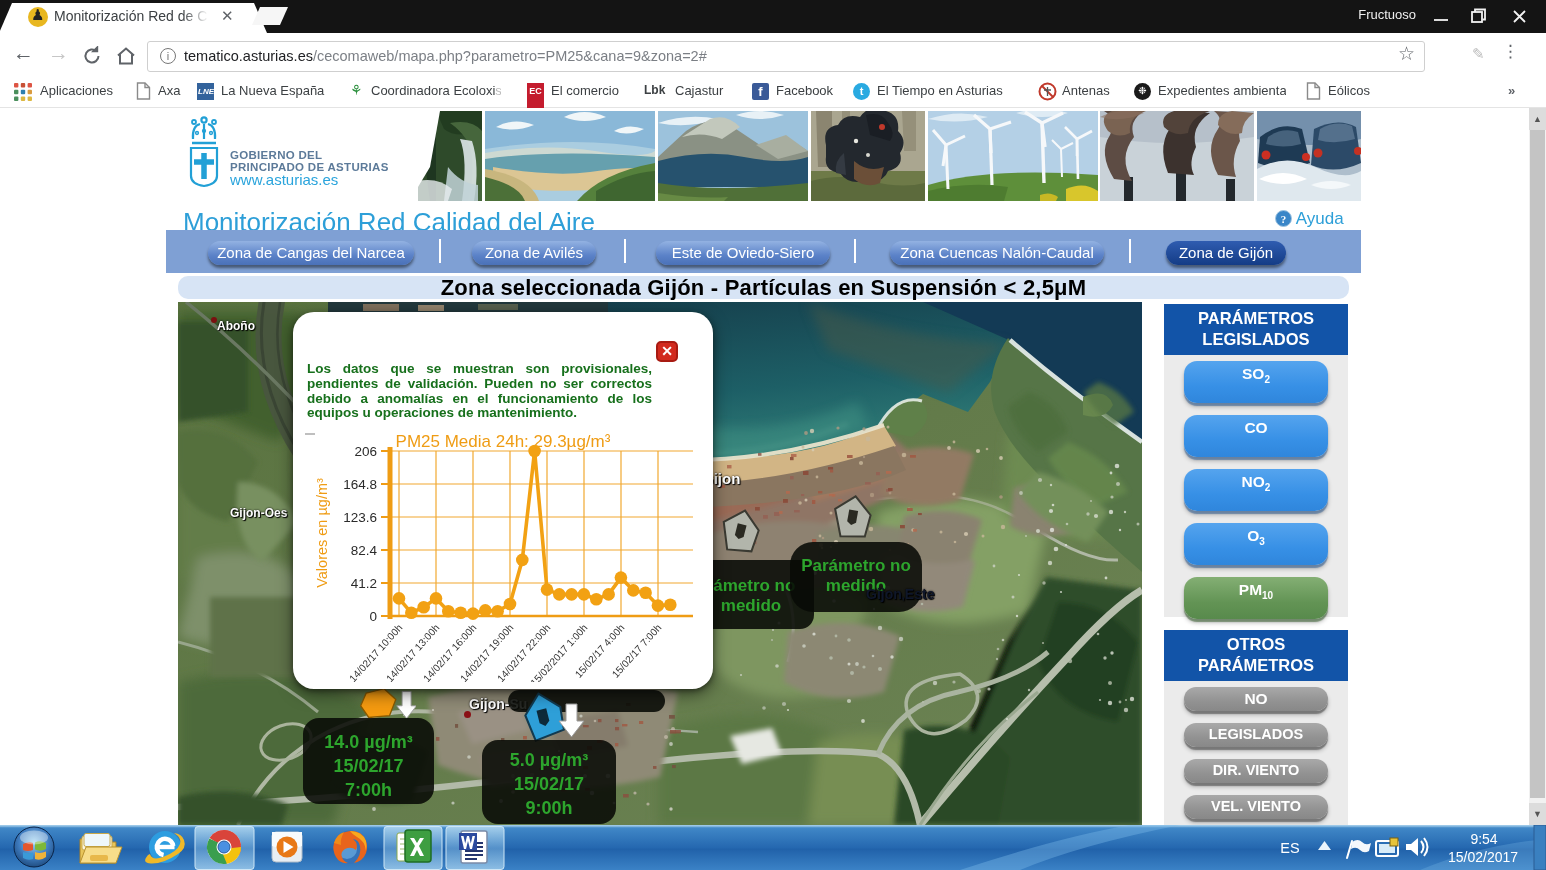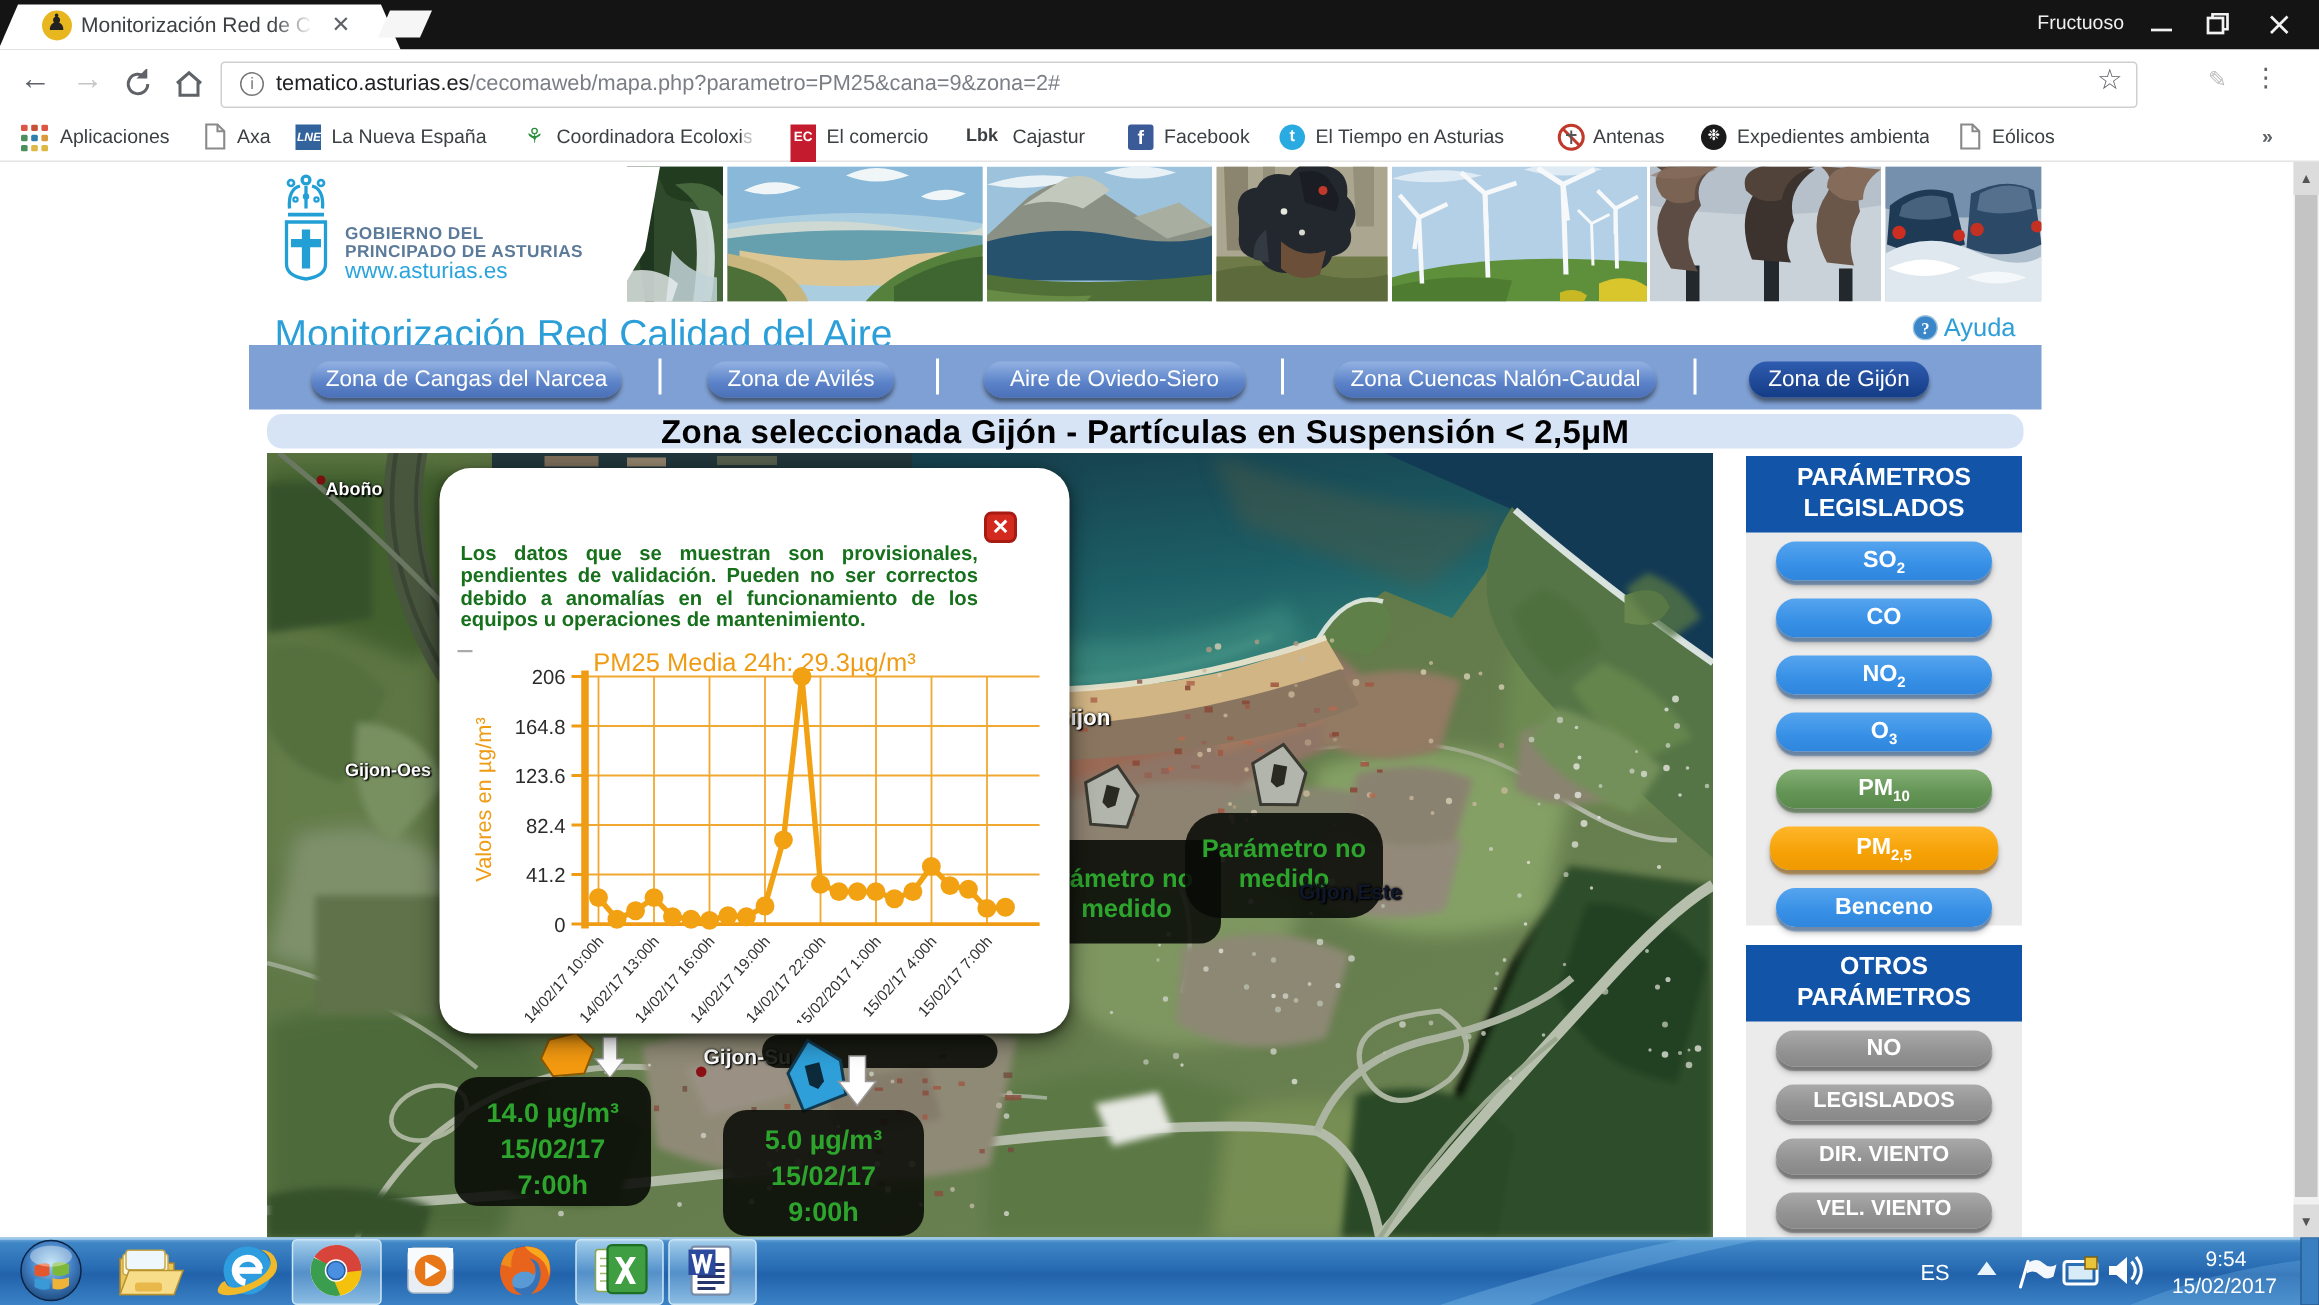--- a/index.html
+++ b/index.html
@@ -30,21 +30,21 @@
 #hdr{position:absolute;left:166px;top:3px;width:1195px;height:90px;background:#fff}
 #hdrtitle{position:absolute;left:183px;top:99px;font-size:26px;color:#2d9fd8}
 #ayuda{position:absolute;left:1275px;top:101px;font-size:17px;color:#2d9fd8}
 #navbar{position:absolute;left:166px;top:122px;width:1195px;height:43px;background:#7fa0d4}
 .zbtn{position:absolute;top:11px;height:24px;border-radius:12px;background:linear-gradient(#93b2e2 0%,#5b82c8 60%,#4a71b8 100%);box-shadow:0 3px 3px rgba(0,0,0,.45);color:#fff;font-size:15px;text-align:center;line-height:23px}
 .zsep{position:absolute;top:9px;width:2px;height:24px;background:#fff}
 #headband{position:absolute;left:178px;top:168px;width:1171px;height:23px;background:#d7e4f5;border-radius:10px;text-align:center;font-weight:bold;font-size:22px;color:#000;line-height:23px;letter-spacing:.2px}
 
 .sidepanel{position:absolute;left:1164px;width:184px;background:#ebebeb}
 .sidehdr{background:#1254a8;color:#fff;font-weight:bold;font-size:16.5px;text-align:center;padding:4px 0 5px;line-height:21px}
-.pbtn{position:relative;margin:12px auto 0;width:144px;height:26px;border-radius:13px;color:#fff;font-weight:bold;font-size:15.5px;text-align:center;line-height:25px;box-shadow:0 3px 1px rgba(30,80,140,.5),0 4px 4px rgba(0,0,0,.25)}
+.pbtn{position:relative;margin:12px auto 0;width:144px;height:42px;border-radius:13px;color:#fff;font-weight:bold;font-size:15.5px;text-align:center;line-height:25px;box-shadow:0 3px 1px rgba(30,80,140,.5),0 4px 4px rgba(0,0,0,.25)}
 .pblue{background:linear-gradient(#55a4ee,#3790e6 60%,#2f86dc)}
 .pgreen{background:linear-gradient(#84af74,#639455 60%,#588a4c);box-shadow:0 3px 1px rgba(50,90,40,.55),0 4px 4px rgba(0,0,0,.25)}
 .porange{background:linear-gradient(#ffb62a,#f5a106 60%,#ee9a00);box-shadow:0 3px 1px rgba(150,90,0,.55),0 4px 4px rgba(0,0,0,.25)}
 .pgray{background:linear-gradient(#a9a9a9,#929292 60%,#888);box-shadow:0 3px 1px rgba(70,70,70,.55),0 4px 4px rgba(0,0,0,.25)}
 sub{font-size:10px}
 
 #map{position:absolute;left:178px;top:194px;width:964px;height:523px;background:#6f8f56;overflow:hidden}
 
 #popup{position:absolute;left:115px;top:10px;width:420px;height:377px;background:#fff;border-radius:21px;box-shadow:0 5px 16px rgba(0,0,0,.5),0 2px 5px rgba(0,0,0,.35)}
 #ptitle{position:absolute;left:0;top:15px;width:100%;text-align:center;font-size:19px;font-weight:bold;color:#111}
@@ -293,21 +293,21 @@
   <div id="hdrtitle">Monitorización Red Calidad del Aire</div>
   <div id="ayuda"><svg width="17" height="17" viewBox="0 0 17 17" style="vertical-align:-3px">
         <circle cx="8.5" cy="8.5" r="8" fill="#3a86c8" stroke="#9ec4e0" stroke-width="1"></circle>
         <text x="8.5" y="12.5" font-size="11" font-weight="bold" fill="#fff" text-anchor="middle" font-family="Liberation Serif">?</text>
       </svg> Ayuda</div>
   <div id="navbar">
     <div class="zbtn" style="left:42px;width:206px">Zona de Cangas del Narcea</div>
     <div class="zsep" style="left:273px"></div>
     <div class="zbtn" style="left:306px;width:124px">Zona de Avilés</div>
     <div class="zsep" style="left:458px"></div>
-    <div class="zbtn" style="left:490px;width:174px">Aire de Oviedo-Siero</div>
+    <div class="zbtn" style="left:490px;width:174px">Este de Oviedo-Siero</div>
     <div class="zsep" style="left:688px"></div>
     <div class="zbtn" style="left:724px;width:214px">Zona Cuencas Nalón-Caudal</div>
     <div class="zsep" style="left:963px"></div>
     <div class="zbtn" style="left:1000px;width:120px;background:linear-gradient(#2f5cb0,#143c86)">Zona de Gijón</div>
   </div>
   <div id="headband">Zona seleccionada Gijón - Partículas en Suspensión &lt; 2,5μM</div>
   <div id="map"><svg width="964" height="523" viewBox="0 0 964 523">
     <defs>
       <filter id="soft" x="-20%" y="-20%" width="140%" height="140%">
             <feGaussianBlur stdDeviation="2.5"></feGaussianBlur>

